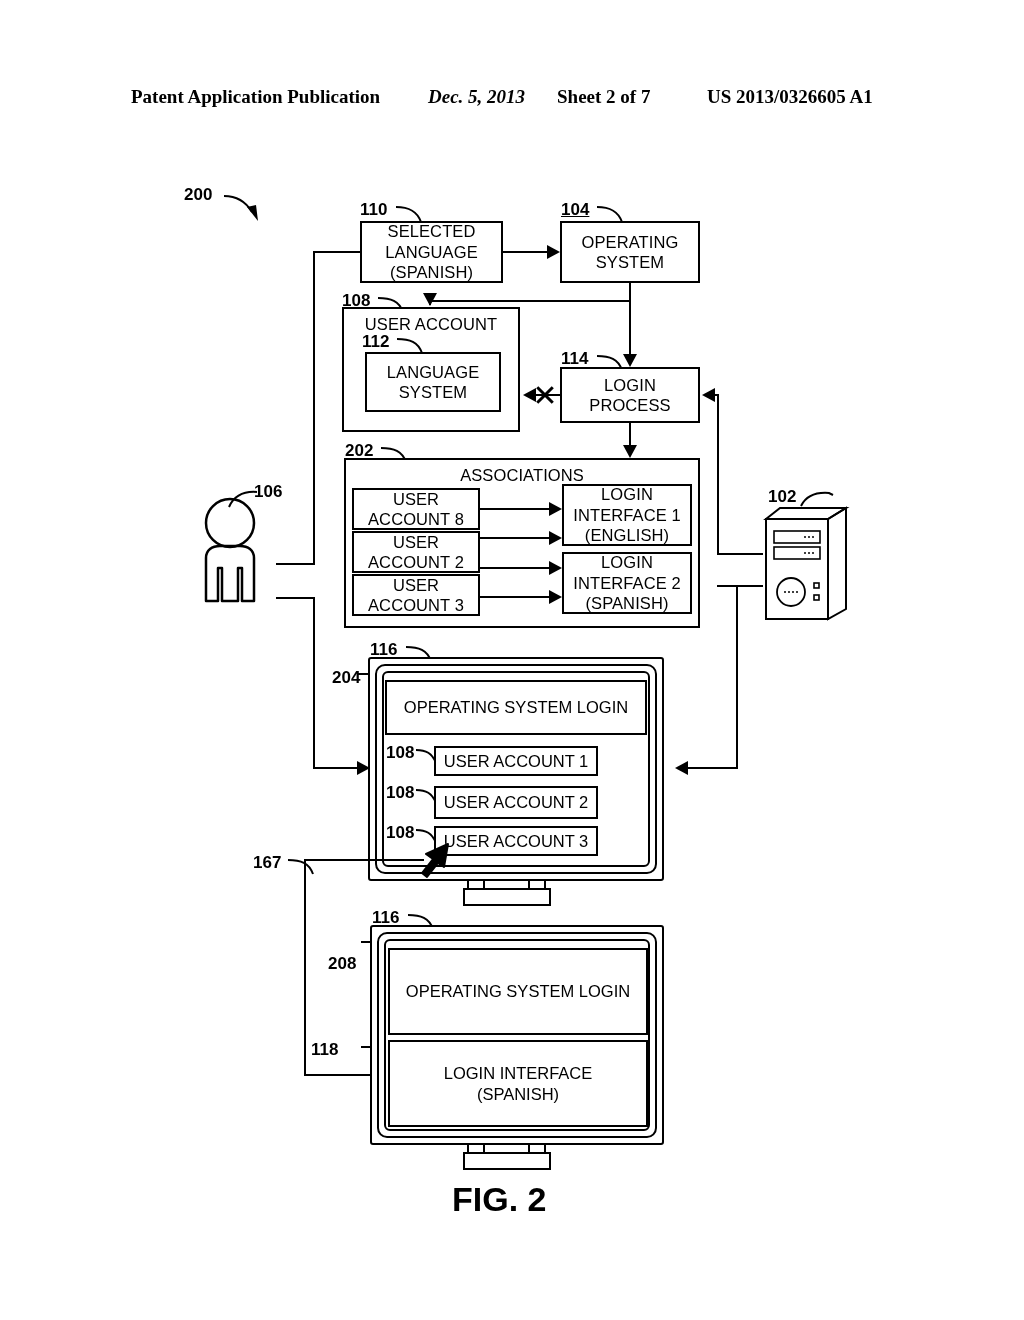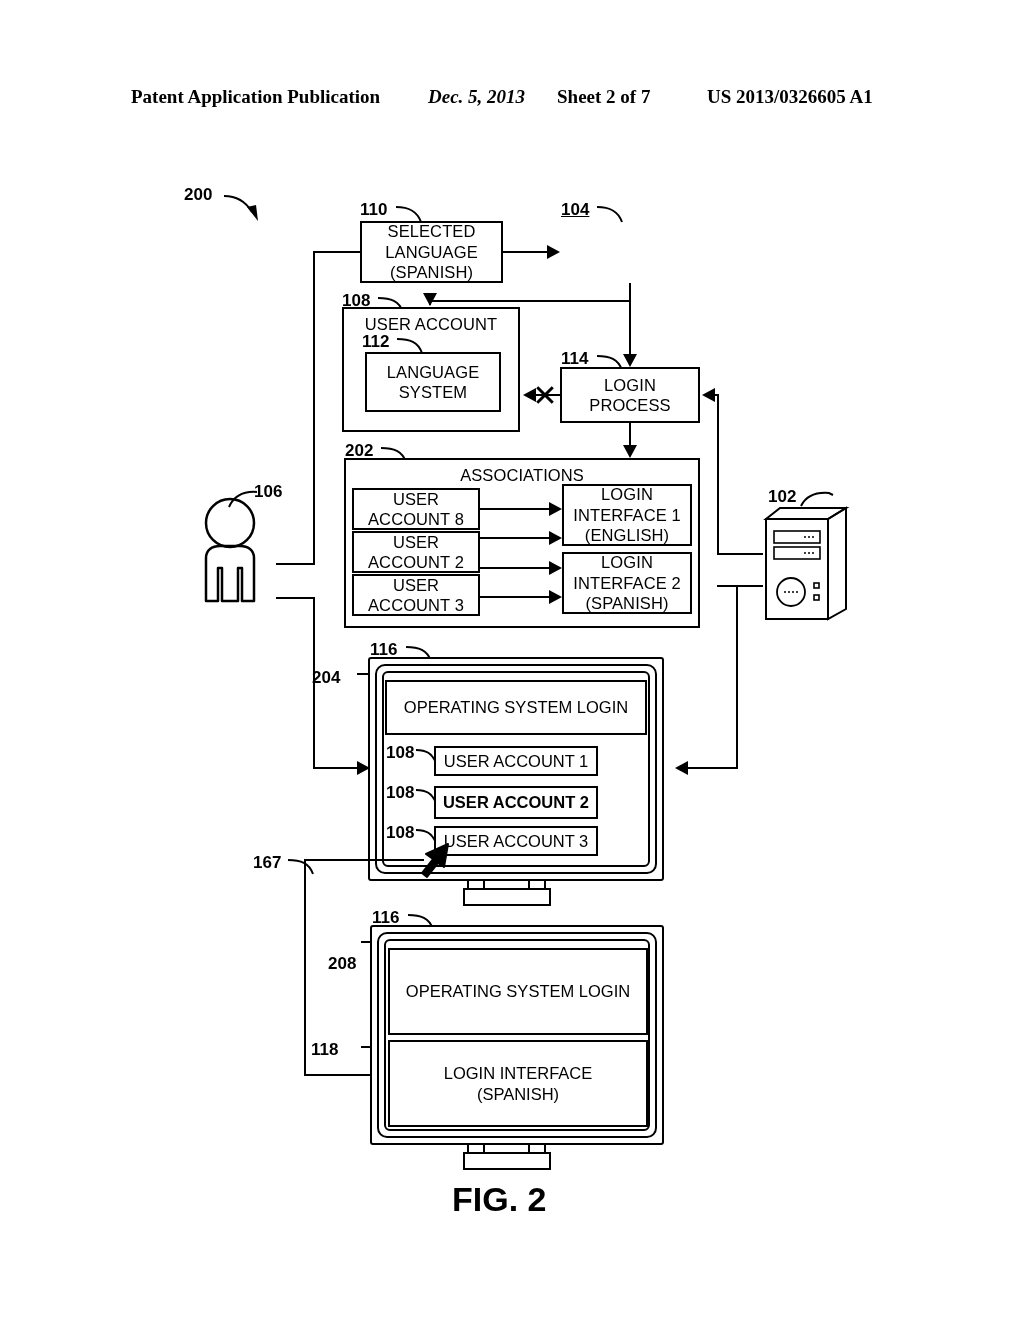--- a/index.html
+++ b/index.html
@@ -155,20 +155,26 @@
       <div>SELECTED</div>
       <div>LANGUAGE</div>
       <div>(SPANISH)</div>
     </div>
   </div>
 
   <div class="ref" style="left:561px; top:200px;text-decoration:underline;">104</div>
   <svg class="leader" style="left:596px; top:203px; width:34px; height:22px;" viewBox="0 0 34 22">
     <path d="M1,4 C14,4 22,8 26,19" fill="none" stroke="#000" stroke-width="2"></path>
   </svg>
+  <div class="box" style="left:560px; top:221px; width:140px; height:62px;">
+    <div class="lbl">
+      <div>OPERATING</div>
+      <div>SYSTEM</div>
+    </div>
+  </div>
 
   <div class="ln h" style="left:503px; top:251px; width:44px;"></div>
   <div class="ah r" style="left:547px; top:245px;"></div>
 
   <div class="ref" style="left:342px; top:291px;">108</div>
   <svg class="leader" style="left:377px; top:294px; width:34px; height:20px;" viewBox="0 0 34 20">
     <path d="M1,4 C14,4 22,7 26,18" fill="none" stroke="#000" stroke-width="2"></path>
   </svg>
   <div class="box box-top" style="left:342px; top:307px; width:178px; height:125px;">
     <div class="lbl" style="padding-top:5px;">USER ACCOUNT</div>
@@ -317,21 +323,21 @@
   <div class="ln h" style="left:717px; top:585px; width:46px;"></div>
   <div class="ln v" style="left:736px; top:585px; height:182px;"></div>
   <div class="ln h" style="left:688px; top:767px; width:50px;"></div>
   <div class="ah l" style="left:675px; top:761px;"></div>
 
   <div class="ref" style="left:370px; top:640px;">116</div>
   <svg class="leader" style="left:405px; top:643px; width:34px; height:20px;" viewBox="0 0 34 20">
     <path d="M1,4 C14,4 22,7 26,18" fill="none" stroke="#000" stroke-width="2"></path>
   </svg>
 
-  <div class="ref" style="left:312px; top:668px;">204</div>
+  <div class="ref" style="left:332px; top:668px;">204</div>
   <svg class="leader" style="left:356px; top:669px; width:34px; height:22px;" viewBox="0 0 34 22">
     <path d="M1,5 L20,5 C27,5 31,10 32,20" fill="none" stroke="#000" stroke-width="2"></path>
   </svg>
 
   <div class="monitor" style="left:368px; top:657px; width:296px; height:224px;">
     <div class="mon-outer"></div>
     <div class="mon-mid"></div>
     <div class="mon-screen"></div>
   </div>
   <div class="stand-neck" style="left:467px; top:881px; width:18px; height:20px;"></div>
@@ -347,21 +353,21 @@
     <path d="M1,3 C11,3 17,6 21,16" fill="none" stroke="#000" stroke-width="2"></path>
   </svg>
   <div class="scr-box" style="left:434px; top:746px; width:164px; height:30px;">
     <div class="lbl">USER ACCOUNT 1</div>
   </div>
 
   <div class="ref" style="left:386px; top:783px;">108</div>
   <svg class="leader" style="left:415px; top:787px; width:26px; height:18px;" viewBox="0 0 26 18">
     <path d="M1,3 C11,3 17,6 21,16" fill="none" stroke="#000" stroke-width="2"></path>
   </svg>
-  <div class="scr-box" style="left:434px; top:786px; width:164px; height:33px;font-weight:bold;">
+  <div class="scr-box" style="left:434px; top:786px; width:164px; height:33px;">
     <div class="lbl">USER ACCOUNT 2</div>
   </div>
 
   <div class="ref" style="left:386px; top:823px;">108</div>
   <svg class="leader" style="left:415px; top:827px; width:26px; height:18px;" viewBox="0 0 26 18">
     <path d="M1,3 C11,3 17,6 21,16" fill="none" stroke="#000" stroke-width="2"></path>
   </svg>
   <div class="scr-box" style="left:434px; top:826px; width:164px; height:30px;">
     <div class="lbl">USER ACCOUNT 3</div>
   </div>

